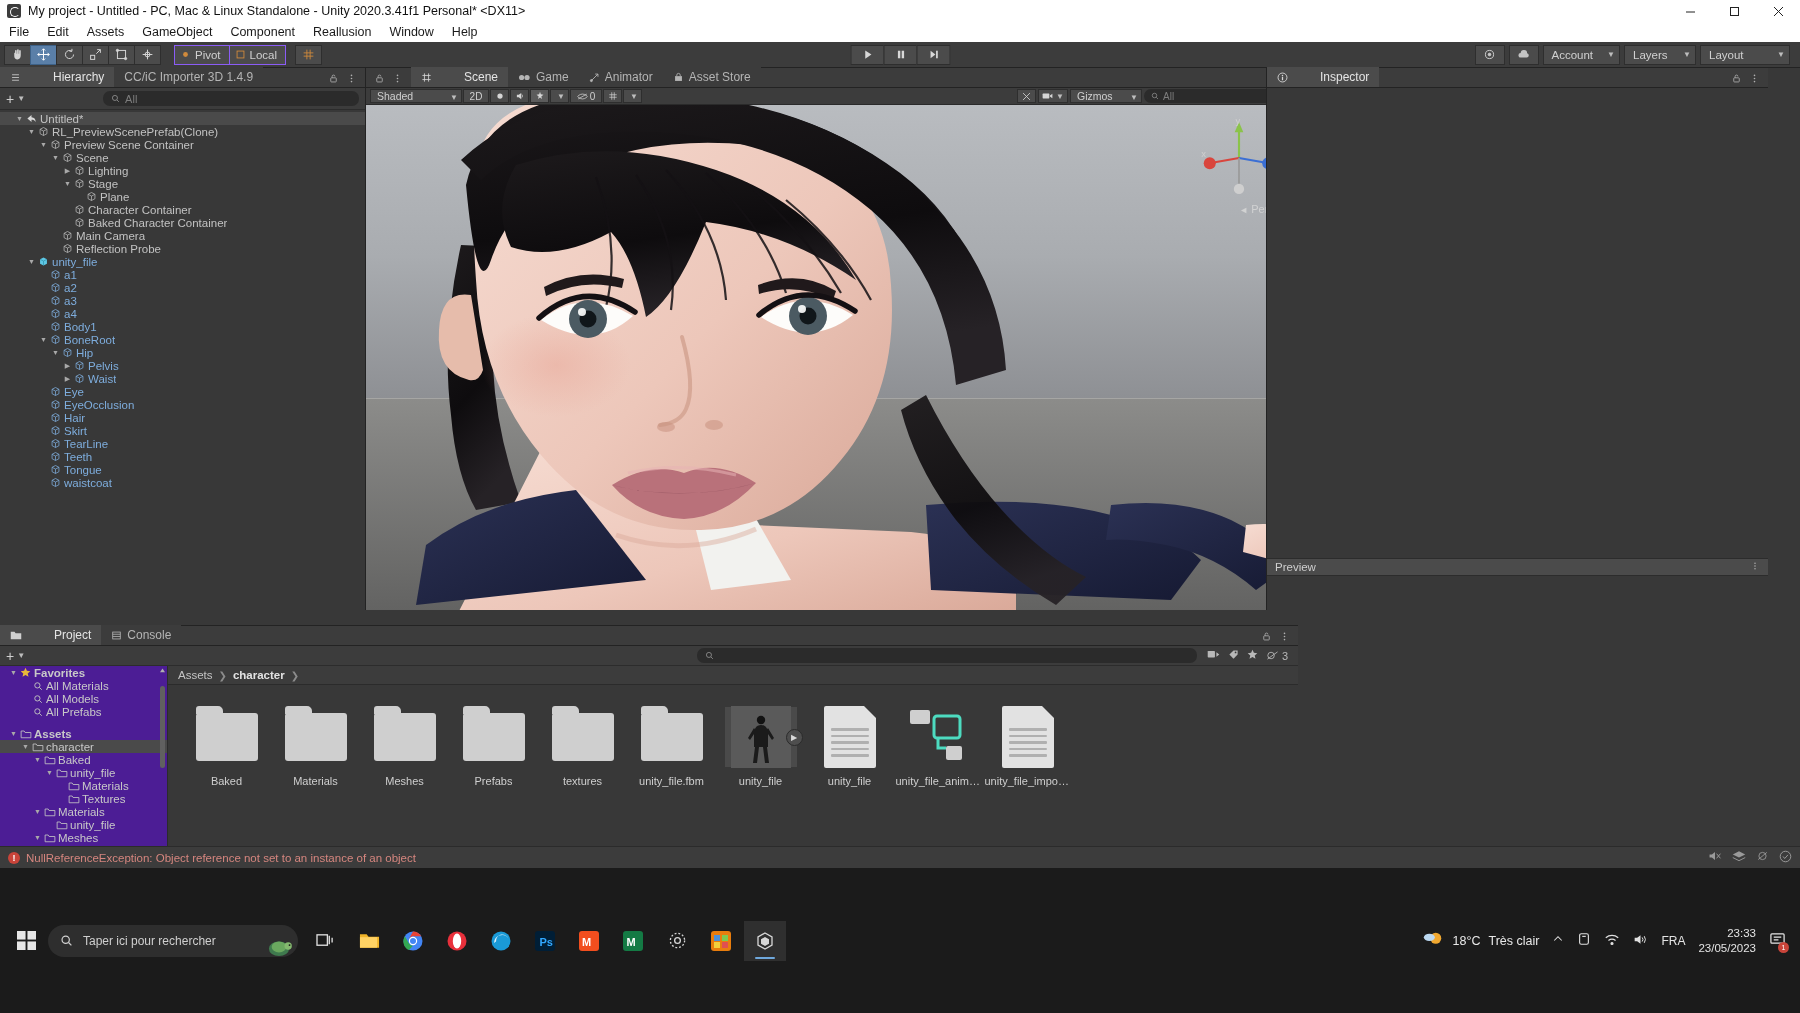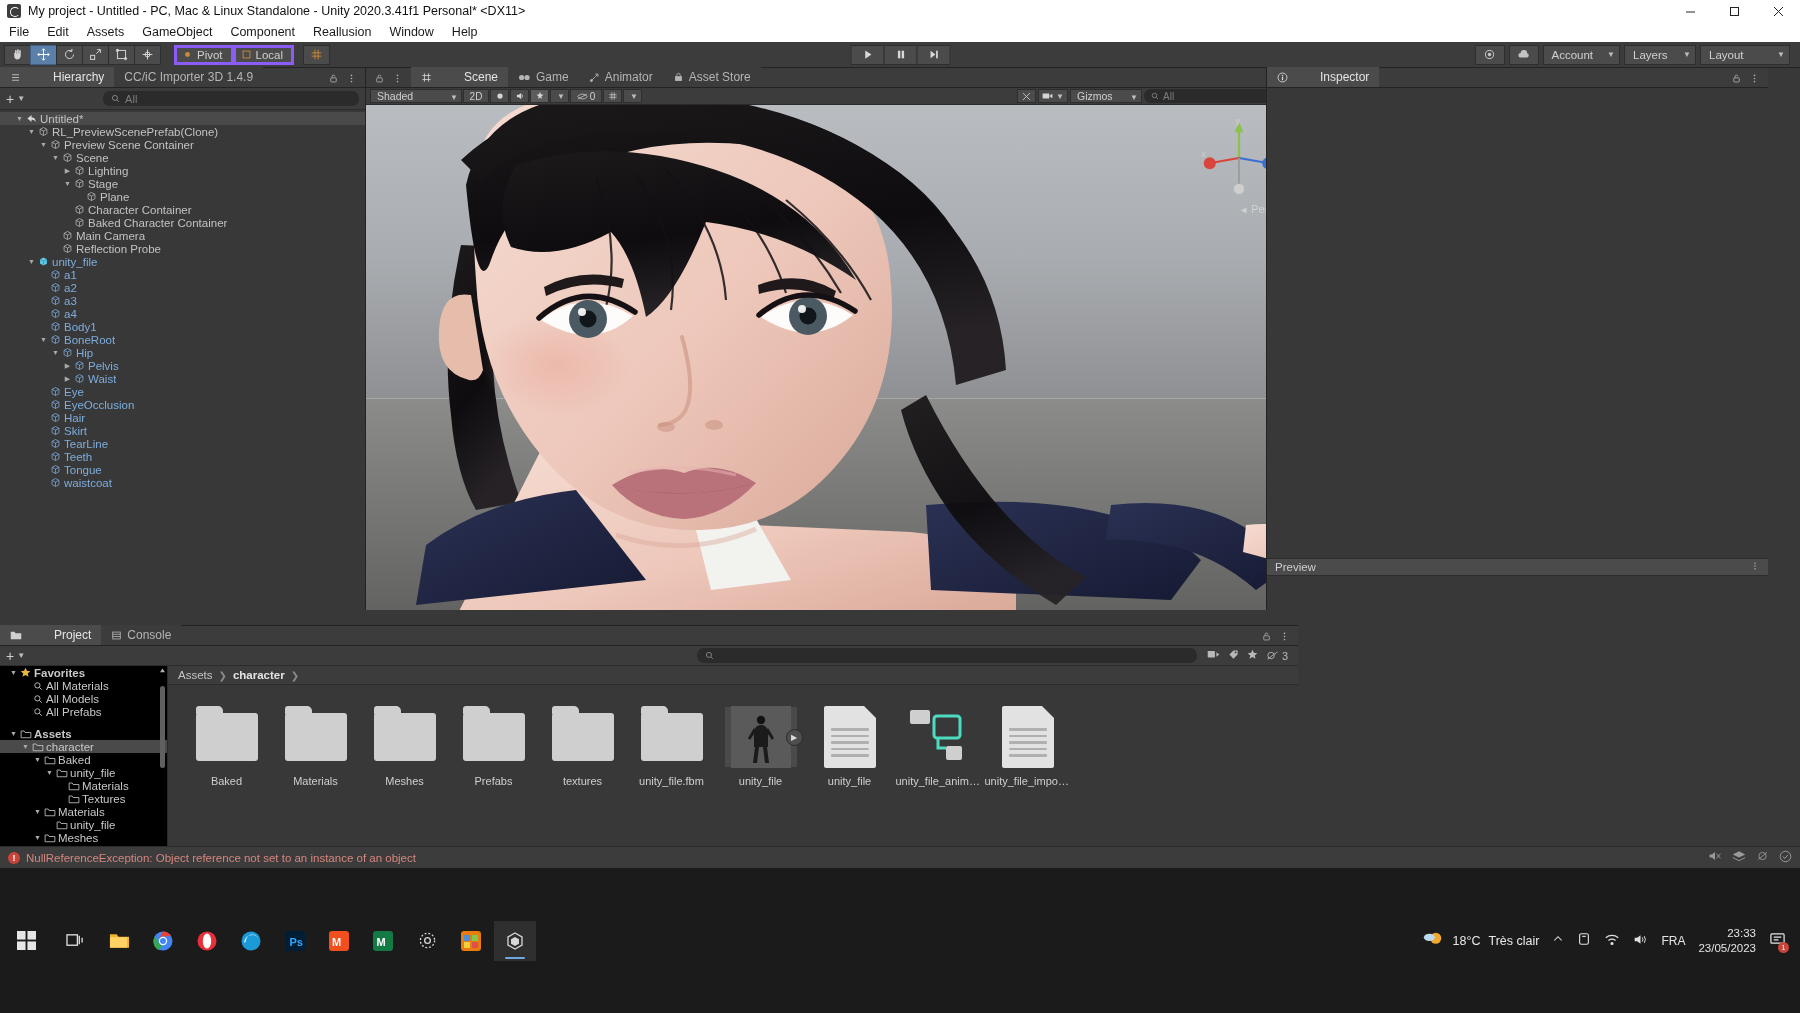--- a/index.html
+++ b/index.html
@@ -46,21 +46,21 @@
   }
   .tool-group{display:flex;align-items:center;height:20px;margin-left:4px;}
   .tbtn{
     width:27px;height:20px;background:#4b4b4b;border:1px solid #2e2e2e;
     display:flex;align-items:center;justify-content:center;margin-right:-1px;
     color:#d0d0d0;font-size:11px;
   }
   .tbtn.sel{background:#5a7fa8;border-color:#3d6187;}
   .tbtn svg{display:block;}
   .pivot-btn{
-    height:20px;background:#4b4b4b;border:3px solid #8b5cf6;display:flex;align-items:center;
+    height:20px;background:#4b4b4b;border:1px solid #8b5cf6;display:flex;align-items:center;
     padding:0 8px 0 5px;color:#d0d0d0;font-size:11.5px;margin-right:-1px;gap:4px;
   }
   .play-group{position:absolute;left:50%;transform:translateX(-50%);display:flex;}
   .pbtn{
     width:34px;height:20px;background:#4b4b4b;border:1px solid #2e2e2e;
     display:flex;align-items:center;justify-content:center;margin-right:-1px;color:#d4d4d4;
   }
   .right-group{margin-left:auto;display:flex;align-items:center;gap:0;padding-right:6px;}
   .rbtn{
     height:20px;background:#4b4b4b;border:1px solid #2e2e2e;display:flex;align-items:center;
@@ -153,21 +153,21 @@
     position:absolute;left:0;right:0;bottom:34px;height:18px;background:#4b4b4b;
     border-top:1px solid #2c2c2c;border-bottom:1px solid #2c2c2c;
     display:flex;align-items:center;padding:0 8px;font-size:11.5px;color:#cfcfcf;
   }
   .preview-bar .dots{margin-left:auto;color:#b0b0b0;}
 
   
   .project{left:0;top:625px;width:1298px;height:236px;background:#383838;border-top:1px solid #232323;}
   .proj-toolbar{height:20px;background:#3c3c3c;display:flex;align-items:center;padding:0 6px;gap:4px;border-bottom:1px solid #2c2c2c;}
   .proj-body{display:flex;height:calc(100% - 40px);}
-  .proj-tree{width:168px;background:#000000;border-right:1px solid #2b2b2b;position:relative;overflow:hidden;text-align:right;}
+  .proj-tree{width:168px;background:#4c1d95;border-right:1px solid #2b2b2b;position:relative;overflow:hidden;text-align:right;}
   .prow{height:13px;display:flex;align-items:center;font-size:11.5px;color:#c8c8c8;padding-left:2px;white-space:nowrap;}
   .prow.sel{background:#4a4a4a;}
   .proj-scroll{position:absolute;right:2px;top:2px;width:5px;height:150px;}
   .proj-scroll i{display:block;width:5px;background:#606060;border-radius:3px;height:82px;margin-top:12px;}
   .proj-right{flex:1;display:flex;flex-direction:column;background:#383838;}
   .breadcrumb{
     height:19px;background:#3c3c3c;display:flex;align-items:center;gap:6px;padding:0 10px;
     font-size:11.5px;color:#c4c4c4;border-bottom:1px solid #2b2b2b;
   }
   .crumb-sep{color:#8c8c8c;font-size:10px;}
@@ -1379,20 +1379,33 @@
 
   <div class="taskbar">
     <div class="tb-start">
       <svg width="19" height="19" viewBox="0 0 20 20" fill="#e6e6e6">
           <rect x="0" y="0" width="9" height="9"></rect>
           <rect x="11" y="0" width="9" height="9"></rect>
           <rect x="0" y="11" width="9" height="9"></rect>
           <rect x="11" y="11" width="9" height="9"></rect>
         </svg>
     </div>
+    <div class="tb-search">
+      <svg width="13" height="13" viewBox="0 0 16 16" fill="none" stroke="#cfcfcf" stroke-width="1.5">
+          <circle cx="7" cy="7" r="4.5"></circle>
+          <path d="M10.5 10.5L14 14"></path>
+        </svg>
+      <span>Taper ici pour rechercher</span>
+      <svg width="26" height="22" viewBox="0 0 28 24" style="position:absolute;right:6px;bottom:0">
+        <ellipse cx="14" cy="15" rx="11" ry="8" fill="#3f7a4e"></ellipse>
+        <ellipse cx="14" cy="13" rx="8" ry="6" fill="#6aa85f"></ellipse>
+        <circle cx="24" cy="12" r="4" fill="#84b96f"></circle>
+        <circle cx="25.5" cy="11" r="1" fill="#1b1b1b"></circle>
+      </svg>
+    </div>
     <div class="tb-tasks">
       <div class="tb-app">
         <svg width="19" height="17" viewBox="0 0 20 18" fill="none" stroke="#e0e0e0" stroke-width="1.4">
             <rect x="1" y="3" width="11" height="11"></rect>
             <path d="M14 4v9M17 6v5"></path>
           </svg>
       </div>
       <div class="tb-app">
         <svg width="21" height="18" viewBox="0 0 22 18" fill="#f0b429">
             <path d="M1 2h7l2 2.5h11V16H1z"></path>

